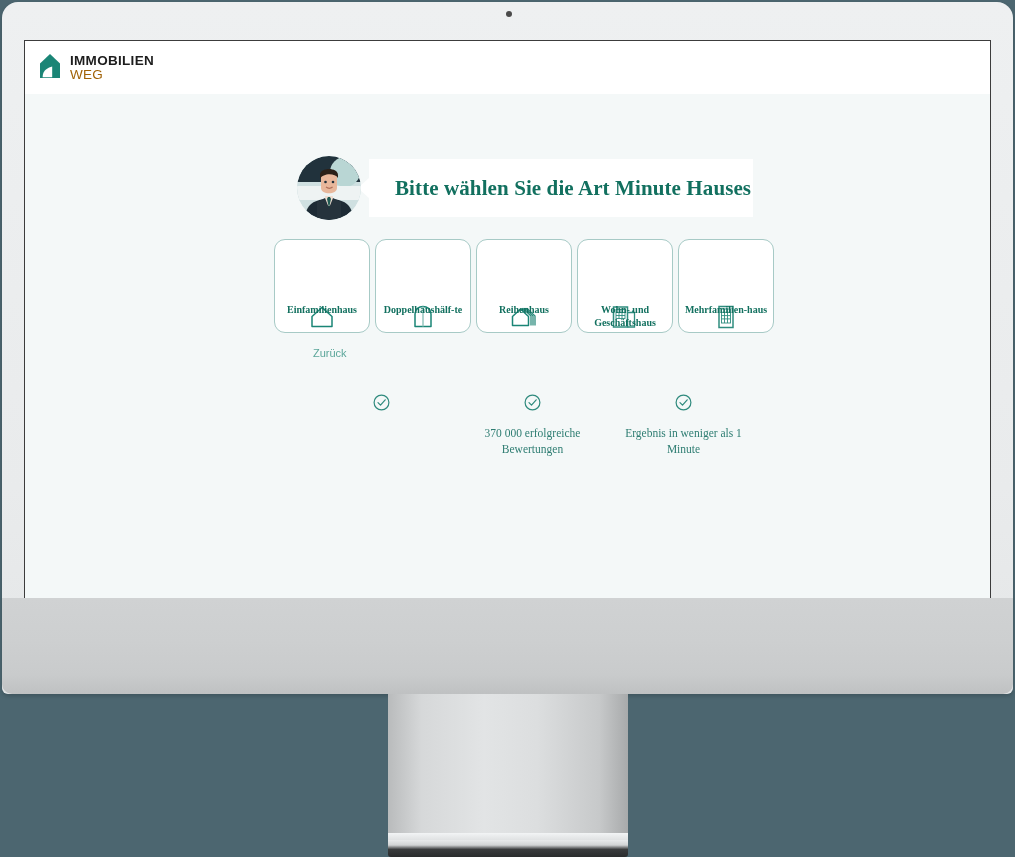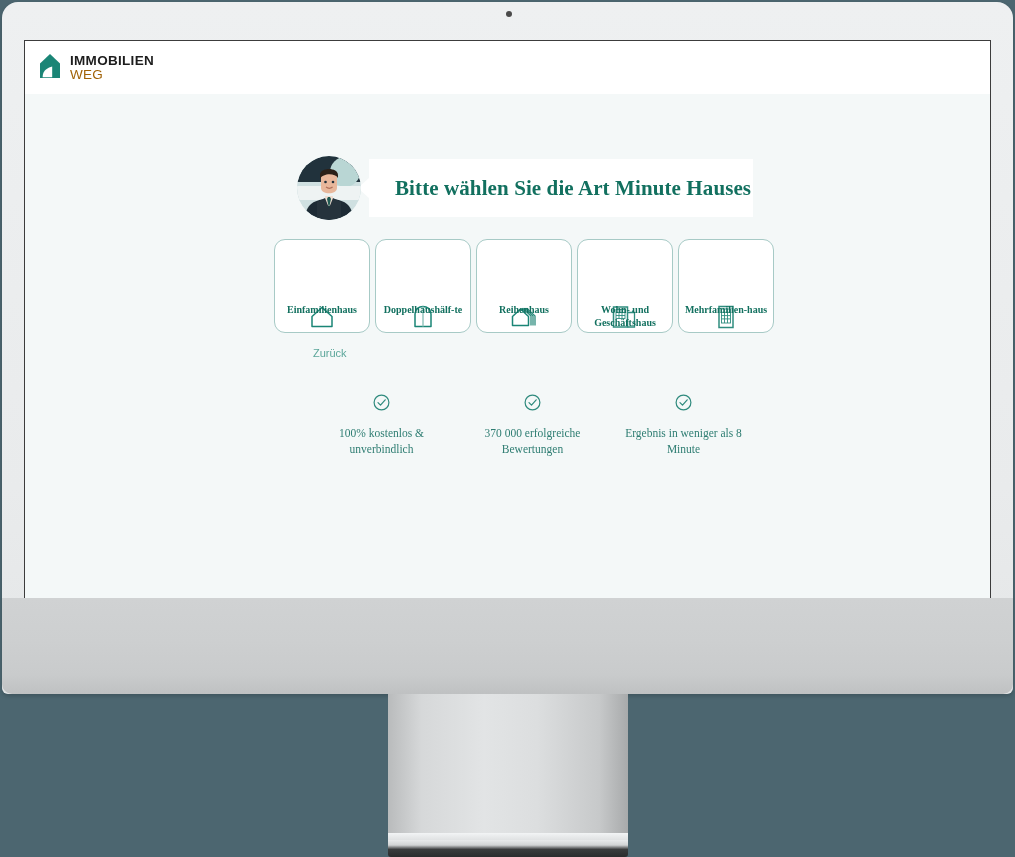--- a/index.html
+++ b/index.html
@@ -398,41 +398,40 @@
 
           <div id="trust-badges">
 
             <div class="trust-badge">
               <span class="trust-badge-icon">
                 <svg width="17" height="17" viewBox="0 0 17 17">
                   <circle cx="8.5" cy="8.5" r="7.4" fill="none" stroke="#2e8a7d" stroke-width="1.2"></circle>
                   <path d="M5 8.6 L7.5 11.2 L12.2 5.8" fill="none" stroke="#2e8a7d" stroke-width="1.2" stroke-linecap="round" stroke-linejoin="round"></path>
                 </svg>
               </span>
-              <span class="trust-badge-text">100% kostenlos &amp; unverbindlich</span>
             </div>
 
             <div class="trust-badge">
               <span class="trust-badge-icon">
                 <svg width="17" height="17" viewBox="0 0 17 17">
                   <circle cx="8.5" cy="8.5" r="7.4" fill="none" stroke="#2e8a7d" stroke-width="1.2"></circle>
                   <path d="M5 8.6 L7.5 11.2 L12.2 5.8" fill="none" stroke="#2e8a7d" stroke-width="1.2" stroke-linecap="round" stroke-linejoin="round"></path>
                 </svg>
               </span>
               <span class="trust-badge-text">370 000 erfolgreiche Bewertungen</span>
             </div>
 
             <div class="trust-badge">
               <span class="trust-badge-icon">
                 <svg width="17" height="17" viewBox="0 0 17 17">
                   <circle cx="8.5" cy="8.5" r="7.4" fill="none" stroke="#2e8a7d" stroke-width="1.2"></circle>
                   <path d="M5 8.6 L7.5 11.2 L12.2 5.8" fill="none" stroke="#2e8a7d" stroke-width="1.2" stroke-linecap="round" stroke-linejoin="round"></path>
                 </svg>
               </span>
-              <span class="trust-badge-text">Ergebnis in weniger als 8 Minute</span>
+              <span class="trust-badge-text">Ergebnis in weniger als 1 Minute</span>
             </div>
 
           </div>
 
         </div>
       </div>
     </div>
 
     <div id="monitor-chin"></div>
   </div>

